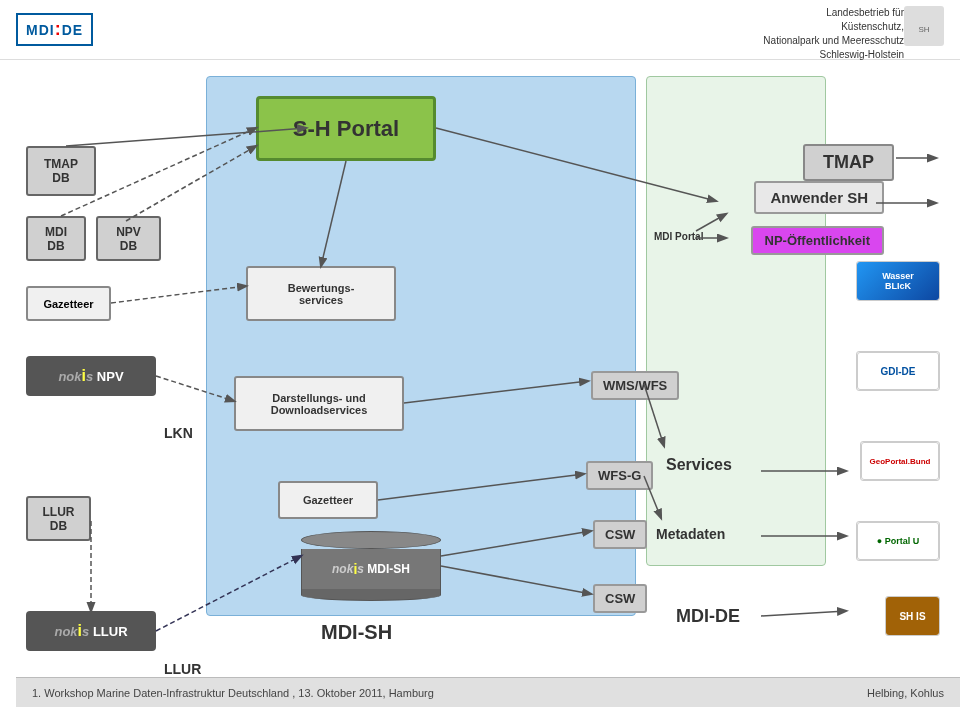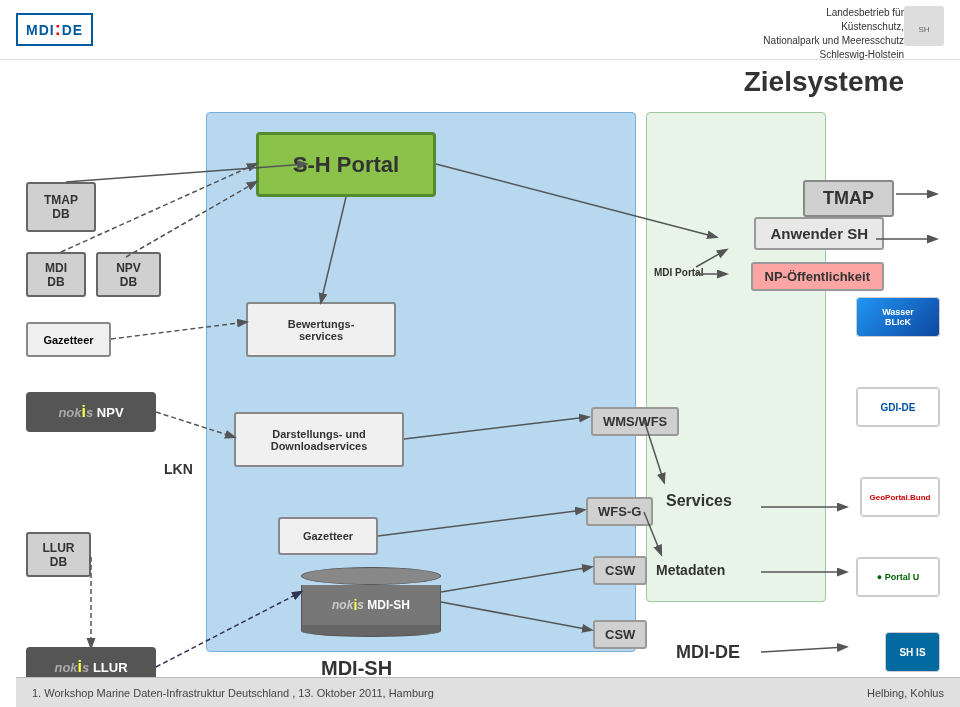--- a/index.html
+++ b/index.html
@@ -244,21 +244,21 @@
     }
 
     
     .np-offentlichkeit {
       position: absolute;
       right: 60px;
       top: 160px;
       font-size: 13px;
       font-weight: bold;
       color: #333;
-      background: #fca5a5;
+      background: #d946ef;
       border: 2px solid #999;
       padding: 5px 12px;
       border-radius: 3px;
     }
 
     
     .tmap-right {
       position: absolute;
       right: 50px;
       top: 78px;
@@ -522,21 +522,20 @@
     </div>
 
     <svg class="header-logo-sh" viewBox="0 0 40 40">
       <rect width="40" height="40" fill="#ddd" rx="3"></rect>
       <text x="20" y="26" text-anchor="middle" font-size="8" fill="#666">SH</text>
     </svg>
   </div>
 </div>
 
 <div class="main">
-  <div class="zielsysteme-title">Zielsysteme</div>
 
   <div class="diagram">
 
     <div class="blue-zone"></div>
 
     <div class="right-zone"></div>
 
     <div class="tmap-right">TMAP</div>
 
     <div class="box box-tmap-db">
@@ -635,21 +634,21 @@
       </div>
     </div>
 
     <div class="logo-badge" style="right:4px; top:455px;">
       <div style="background:#fff;width:100%;height:100%;display:flex;align-items:center;justify-content:center;border-radius:3px;font-size:9px;color:#060;font-weight:bold;border:1px solid #ccc;">
         ● Portal U
       </div>
     </div>
 
     <div class="logo-badge" style="right:4px; top:530px; width:55px;">
-      <div style="background:#0369a1;width:100%;height:100%;display:flex;align-items:center;justify-content:center;border-radius:3px;font-size:10px;color:white;font-weight:bold;">
+      <div style="background:#a16207;width:100%;height:100%;display:flex;align-items:center;justify-content:center;border-radius:3px;font-size:10px;color:white;font-weight:bold;">
         SH IS
       </div>
     </div>
 
     <svg class="arrows-svg" viewBox="0 0 928 590">
       <defs>
         <marker id="arr" markerWidth="8" markerHeight="8" refX="6" refY="3" orient="auto">
           <path d="M0,0 L0,6 L8,3 z" fill="#555"></path>
         </marker>
         <marker id="arr-dashed" markerWidth="8" markerHeight="8" refX="6" refY="3" orient="auto">

